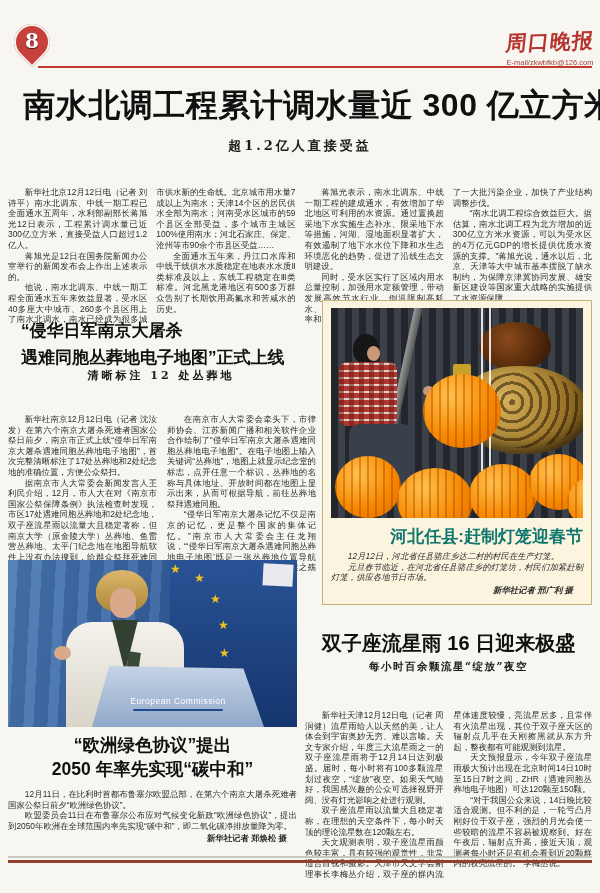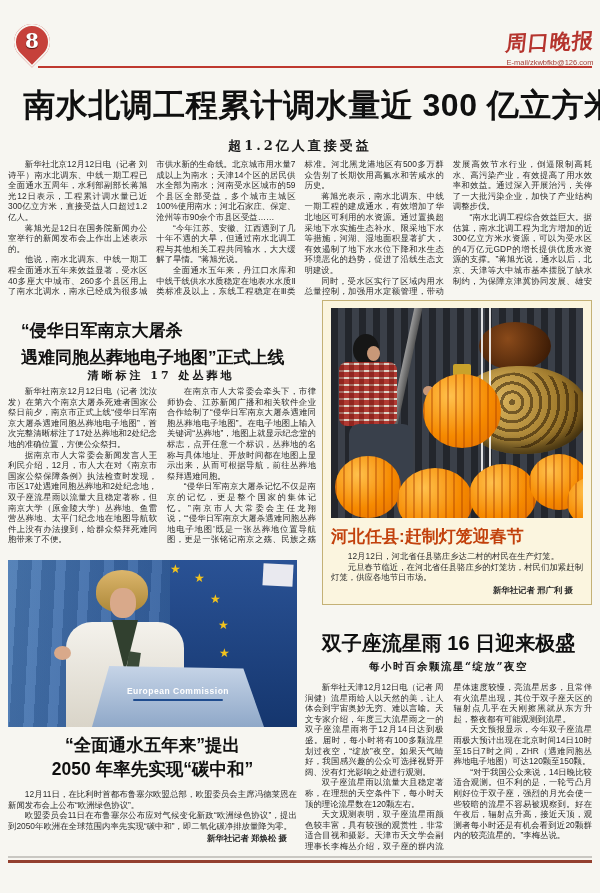--- a/index.html
+++ b/index.html
@@ -33,21 +33,21 @@
   .header-rule{position:absolute;left:38px;right:8px;top:66px;height:2px;background:#bf392f;z-index:1;}
   
   .lead-headline{
     position:absolute;left:0;top:84px;width:600px;margin:0;text-align:center;
     font-size:32px;font-weight:900;color:#101010;white-space:nowrap;letter-spacing:0.5px;padding-left:20px;
   }
   .lead-subhead{
     position:absolute;left:0;top:137px;width:600px;margin:0;text-align:center;
     font-family:"DejaVu Serif",serif;font-size:13px;font-weight:700;letter-spacing:3px;color:#1a1a1a;
   }
-  .body-cols{text-align:justify;font-size:8.4px;line-height:10.6px;color:#2c2c2c;overflow:hidden;}
+  .body-cols{text-align:justify;font-size:8.4px;line-height:10.6px;color:#2c2c2c;overflow:hidden;margin-top:28px;}
   .body-cols p{margin:0;text-indent:2em;}
   .lead-body{position:absolute;left:8px;top:159px;width:584px;height:139px;column-count:4;column-gap:9px;}
   
   .nanjing-head{
     position:absolute;left:10px;top:306px;width:306px;margin:11px;
     font-size:17px;line-height:27px;font-weight:900;color:#101010;
   }
   .nanjing-sub{
     position:absolute;left:8px;top:368px;width:306px;margin:0;text-align:center;
     font-family:"DejaVu Serif",serif;font-size:11px;font-weight:700;letter-spacing:3px;color:#1a1a1a;
@@ -70,40 +70,40 @@
   .lp-face{position:absolute;left:36px;top:38px;width:13px;height:15px;background:#c89878;border-radius:50%;}
   .lp-shirt{position:absolute;left:8px;top:54px;width:58px;height:64px;border-radius:8px;
     background-image:repeating-linear-gradient(90deg,rgba(120,20,15,.55) 0 5px,transparent 5px 10px),
       repeating-linear-gradient(0deg,#b03a33 0 5px,#ddd3c6 5px 7px);}
   .lp-hand{position:absolute;left:92px;top:78px;width:11px;height:10px;background:#c89878;border-radius:50%;}
   .lp-legs{position:absolute;left:18px;top:116px;width:64px;height:70px;background:#39404b;border-radius:10px;}
   .lantern{position:absolute;border-radius:50%;
     background-image:repeating-linear-gradient(90deg,rgba(170,60,0,.4) 0 2px,transparent 2px 8px),
       radial-gradient(circle at 35% 30%,#ffc14d 0%,#f68a00 55%,#df6900 100%);}
   .lantern-cap{position:absolute;background:#c9a22b;border-radius:2px;}
-  .lantern-title{margin:7px 0 3px;text-align:left;font-size:17px;font-weight:900;color:#c2410c;}
-  .lantern-caption{font-size:8.4px;line-height:10.5px;text-align:justify;color:#2c2c2c;}
+  .lantern-title{margin:7px 0 3px;text-align:right;font-size:17px;font-weight:900;color:#0f766e;}
+  .lantern-caption{font-size:8.4px;line-height:10.5px;text-align:justify;color:#2c2c2c;font-style:italic;}
   .lantern-caption p{margin:0;text-indent:2em;}
   .credit{text-align:right;font-size:8.4px;font-weight:700;padding-right:10px;margin-top:2px;color:#2c2c2c;}
   
   .eu-photo{position:absolute;left:8px;top:560px;width:289px;height:167px;overflow:hidden;
     background:linear-gradient(100deg,#4d7cb5 0%,#3a66a4 45%,#1f4c8e 100%);}
   .eu-curtain{position:absolute;inset:0;background:repeating-linear-gradient(93deg,rgba(255,255,255,.06) 0 10px,rgba(8,28,60,.14) 10px 24px);}
   .eu-flagpanel{position:absolute;left:56%;top:0;width:44%;height:100%;background:linear-gradient(180deg,#2a5295,#15366e);}
   .eu-star{position:absolute;color:#f3c31d;font-size:12px;line-height:12px;}
   .eu-card{position:absolute;right:4px;top:4px;width:30px;height:22px;background:#e9e9ef;transform:rotate(3deg);}
   .eu-hair{position:absolute;left:88px;top:10px;width:52px;height:42px;border-radius:50% 50% 42% 42%;background:linear-gradient(180deg,#dcb66c,#ad8839);}
   .eu-face{position:absolute;left:102px;top:28px;width:26px;height:30px;border-radius:45%;background:#d9a98a;}
   .eu-jacket{position:absolute;left:58px;top:62px;width:118px;height:106px;border-radius:26px 26px 0 0;background:linear-gradient(180deg,#f4f2ec,#d9d4c8);}
   .eu-lapel{position:absolute;left:104px;top:60px;width:26px;height:52px;background:#31402f;clip-path:polygon(0 0,100% 0,50% 100%);}
   .eu-scarf{position:absolute;left:118px;top:92px;width:12px;height:42px;background:#3a4a38;transform:rotate(8deg);}
   .eu-hand{position:absolute;left:46px;top:86px;width:17px;height:14px;border-radius:50%;background:#d9a98a;}
   .eu-podium{position:absolute;left:84px;top:106px;width:172px;height:61px;
     background:linear-gradient(180deg,#c6d4e7,#8fa8c8);clip-path:polygon(10% 0,88% 4%,100% 100%,0 100%);}
-  .eu-podium-label{margin-top:20px;text-align:center;color:#fff;font-weight:700;font-size:8.5px;letter-spacing:.5px;}
+  .eu-podium-label{margin-top:30px;text-align:center;color:#fff;font-weight:400;font-size:8.5px;letter-spacing:.5px;}
   .eu-podium-swoosh{width:90px;height:2px;background:#1f4c8e;margin:3px auto 0;border-radius:2px;}
   .eu-head{position:absolute;left:8px;top:733px;width:289px;margin:0;text-align:center;
     font-size:17.5px;line-height:24px;font-weight:900;color:#101010;}
   .eu-caption{position:absolute;left:8px;top:789px;width:289px;font-size:8.4px;line-height:10.6px;text-align:justify;color:#2c2c2c;}
   .eu-caption p{margin:0;text-indent:2em;}
   
   .meteor-head{position:absolute;left:305px;top:630px;width:287px;margin:0;text-align:center;
     font-size:20px;font-weight:900;color:#101010;white-space:nowrap;}
   .meteor-sub{position:absolute;left:305px;top:660px;width:287px;margin:0;text-align:center;
     font-family:"DejaVu Serif",serif;font-size:10.5px;font-weight:700;letter-spacing:1.5px;color:#1a1a1a;}
@@ -128,32 +128,31 @@
     </div>
   </div>
   <div class="header-rule"></div>
 
   <h1 class="lead-headline">南水北调工程累计调水量近 300 亿立方米</h1>
   <h2 class="lead-subhead">超1.2亿人直接受益</h2>
   <div class="body-cols lead-body">
     <p>新华社北京12月12日电（记者 刘诗平）南水北调东、中线一期工程已全面通水五周年，水利部副部长蒋旭光12日表示，工程累计调水量已近300亿立方米，直接受益人口超过1.2亿人。</p>
     <p>蒋旭光是12日在国务院新闻办公室举行的新闻发布会上作出上述表示的。</p>
     <p>他说，南水北调东、中线一期工程全面通水五年来效益显著，受水区40多座大中城市、260多个县区用上了南水北调水，南水已经成为很多城市供水新的生命线。北京城市用水量7成以上为南水；天津14个区的居民供水全部为南水；河南受水区城市的59个县区全部受益，多个城市主城区100%使用南水；河北石家庄、保定、沧州等市90余个市县区受益……</p>
-    <p>“今年江苏、安徽、江西遇到了几十年不遇的大旱，但通过南水北调工程与其他相关工程共同输水，大大缓解了旱情。”蒋旭光说。</p>
     <p>全面通水五年来，丹江口水库和中线干线供水水质稳定在地表水水质Ⅱ类标准及以上，东线工程稳定在Ⅲ类标准。河北黑龙港地区有500多万群众告别了长期饮用高氟水和苦咸水的历史。</p>
     <p>蒋旭光表示，南水北调东、中线一期工程的建成通水，有效增加了华北地区可利用的水资源。通过置换超采地下水实施生态补水、限采地下水等措施，河湖、湿地面积显著扩大，有效遏制了地下水水位下降和水生态环境恶化的趋势，促进了沿线生态文明建设。</p>
     <p>同时，受水区实行了区域内用水总量控制，加强用水定额管理，带动发展高效节水行业，倒逼限制高耗水、高污染产业，有效提高了用水效率和效益。通过深入开展治污，关停了一大批污染企业，加快了产业结构调整步伐。</p>
     <p>“南水北调工程综合效益巨大。据估算，南水北调工程为北方增加的近300亿立方米水资源，可以为受水区的4万亿元GDP的增长提供优质水资源的支撑。”蒋旭光说，通水以后，北京、天津等大中城市基本摆脱了缺水制约，为保障京津冀协同发展、雄安新区建设等国家重大战略的实施提供了水资源保障。</p>
   </div>
 
   <h3 class="nanjing-head">
     <span>“侵华日军南京大屠杀</span><br>
     <span>遇难同胞丛葬地电子地图”正式上线</span>
   </h3>
-  <h4 class="nanjing-sub">清晰标注 17 处丛葬地</h4>
+  <h4 class="nanjing-sub">清晰标注 12 处丛葬地</h4>
   <div class="body-cols nanjing-body">
     <p>新华社南京12月12日电（记者 沈汝发）在第六个南京大屠杀死难者国家公祭日前夕，南京市正式上线“侵华日军南京大屠杀遇难同胞丛葬地电子地图”，首次完整清晰标注了17处丛葬地和2处纪念地的准确位置，方便公众祭扫。</p>
     <p>据南京市人大常委会新闻发言人王利民介绍，12月，市人大在对《南京市国家公祭保障条例》执法检查时发现，市区17处遇难同胞丛葬地和2处纪念地，双子座流星雨以流量大且稳定著称，但南京大学（原金陵大学）丛葬地、鱼雷营丛葬地、太平门纪念地在地图导航软件上没有办法搜到，给群众祭拜死难同胞带来了不便。</p>
     <p>在南京市人大常委会牵头下，市律师协会、江苏新闻广播和相关软件企业合作绘制了“侵华日军南京大屠杀遇难同胞丛葬地电子地图”。在电子地图上输入关键词“丛葬地”，地图上就显示纪念堂的标志，点开任意一个标识，丛葬地的名称与具体地址、开放时间都在地图上显示出来，从而可根据导航，前往丛葬地祭拜遇难同胞。</p>
     <p>“侵华日军南京大屠杀记忆不仅是南京的记忆，更是整个国家的集体记忆。”南京市人大常委会主任龙翔说，“‘侵华日军南京大屠杀遇难同胞丛葬地电子地图’既是一张丛葬地位置导航图，更是一张铭记南京之殇、民族之殇的‘历史地图’，导引着人们走进82年前的那场民族劫难，进一步牢记历史、珍爱和平。”</p>
   </div>
 
   <div class="lantern-box">
     <div class="lantern-photo">
       <div class="lp-pole"></div>
@@ -198,25 +197,25 @@
     <div class="eu-jacket"></div>
     <div class="eu-lapel"></div>
     <div class="eu-scarf"></div>
     <div class="eu-hand"></div>
     <div class="eu-podium">
       <div class="eu-podium-label">European Commission</div>
       <div class="eu-podium-swoosh"></div>
     </div>
   </div>
   <h3 class="eu-head">
-    <div>“全面通水五年来”提出</div>
+    <div>“欧洲绿色协议”提出</div>
     <div>2050 年率先实现“碳中和”</div>
   </h3>
   <div class="eu-caption">
-    <p>12月11日，在比利时首都布鲁塞尔欧盟总部，欧盟委员会主席冯德莱恩在新闻发布会上公布“欧洲绿色协议”。</p>
+    <p>12月11日，在比利时首都布鲁塞尔欧盟总部，在第六个南京大屠杀死难者国家公祭日前夕“欧洲绿色协议”。</p>
     <p>欧盟委员会11日在布鲁塞尔公布应对气候变化新政“欧洲绿色协议”，提出到2050年欧洲在全球范围内率先实现“碳中和”，即二氧化碳净排放量降为零。</p>
     <div class="credit">新华社记者 郑焕松 摄</div>
   </div>
 
   <h3 class="meteor-head">双子座流星雨 16 日迎来极盛</h3>
   <h4 class="meteor-sub">每小时百余颗流星“绽放”夜空</h4>
   <div class="body-cols meteor-body">
     <p>新华社天津12月12日电（记者 周润健）流星雨给人以天然的美，让人体会到宇宙奥妙无穷、难以言喻。天文专家介绍，年度三大流星雨之一的双子座流星雨将于12月14日达到极盛。届时，每小时将有100多颗流星划过夜空，“绽放”夜空。如果天气晴好，我国感兴趣的公众可选择视野开阔、没有灯光影响之处进行观测。</p>
     <p>双子座流星雨以流量大且稳定著称，在理想的天空条件下，每小时天顶的理论流星数在120颗左右。</p>
     <p>天文观测表明，双子座流星雨颜色较丰富，具有较强的观赏性，非常适合目视和摄影。天津市天文学会副理事长李梅丛介绍，双子座的群内流星体速度较慢，亮流星居多，且常伴有火流星出现，其位于双子座天区的辐射点几乎在天刚擦黑就从东方升起，整夜都有可能观测到流星。</p>

